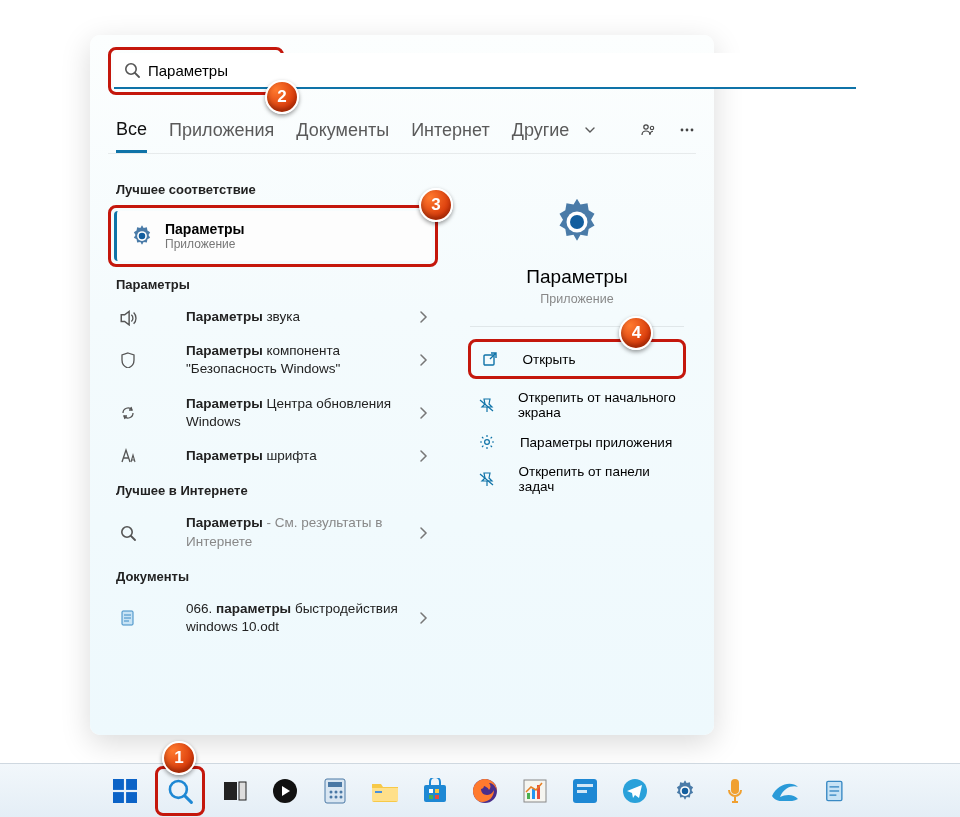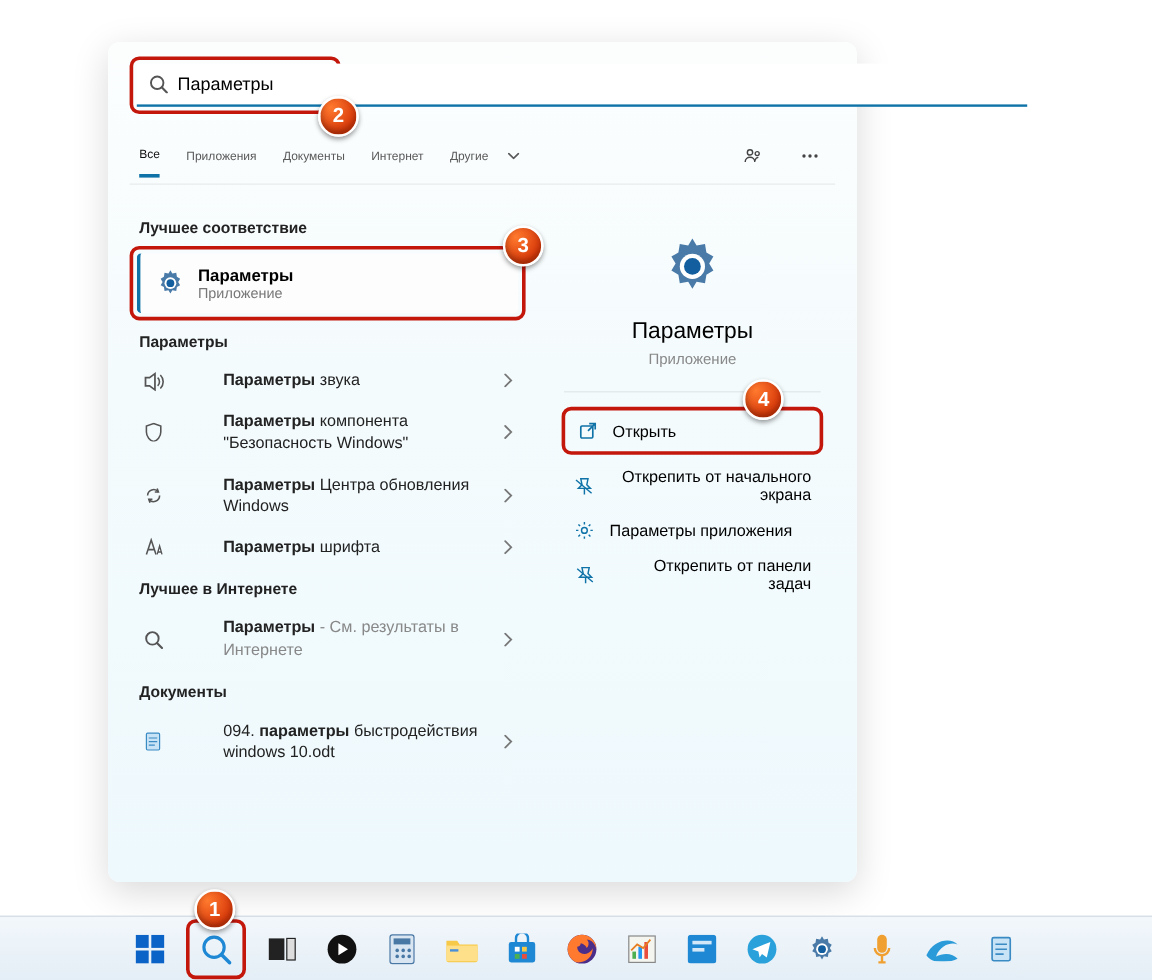--- a/index.html
+++ b/index.html
@@ -13,21 +13,21 @@
 }
 
 .search-wrap {
   border: 3px solid #c4170c; border-radius: 8px; padding: 3px;
   position: relative; margin-bottom: 8px; width: 176px;
 }
 .search-row { display:flex; align-items:center; gap:8px; background:#fff; height:36px; width: 742px; border-bottom: 2px solid #0f73a8; padding: 0 10px; }
 .search-row input { border:none; outline:none; font-size:15px; flex:1; }
 .search-icon { width:16px; height:16px; }
 
-.tabs { display:flex; gap:22px; padding: 14px 8px 10px 8px; align-items:center; font-size:10px; color:#5a5a5a; border-bottom:1px solid rgba(0,0,0,.07);}
+.tabs { display:flex; gap:22px; padding: 14px 8px 10px 8px; align-items:center; font-size:18px; color:#5a5a5a; border-bottom:1px solid rgba(0,0,0,.07);}
 .tabs .tab.active { color:#111; border-bottom:3px solid #0f73a8; padding-bottom:10px; margin-bottom:-11px;}
 .tabs .tab { cursor:pointer; }
 .tabs .spacer { flex:1; }
 .tabs .iconbtn { width:26px; height:26px; display:flex; align-items:center; justify-content:center; cursor:pointer; color:#444; }
 
 .columns { display:flex; gap:20px; margin-top:18px; }
 .left { width: 330px; }
 .right { flex:1; padding-top: 12px; display:flex; flex-direction:column; align-items:center;}
 
 .section-label { font-size:13px; font-weight:600; color:#222; margin: 10px 0 8px 8px;}
@@ -42,21 +42,21 @@
 .item .text { flex:1; font-size:13.5px; color:#222; line-height:1.35;margin-left:36px;}
 .item .text .bold { font-weight:600; }
 .item .sub { color:#888; font-weight:400; }
 .item .chev { color:#777; }
 
 .gear-big { width:56px; height:56px; margin-top:10px; }
 .right-title { font-size:19px; margin-top:16px; font-weight:400;}
 .right-sub { font-size:12.5px; color:#888; margin-top:4px; margin-bottom:20px;}
 .divider { width:90%; height:1px; background:rgba(0,0,0,.08); margin-bottom:12px;}
 
-.action { display:flex; align-items:center; gap:12px; width:90%; padding:7px 8px; font-size:13.5px; cursor:pointer; border-radius:4px;text-align:right;}
+.action { display:flex; align-items:center; gap:24px; width:90%; padding:7px 8px; font-size:13.5px; cursor:pointer; border-radius:4px;}
 .action .aicon { width:18px; color:#0f73a8; display:flex; align-items:center; justify-content:center;}
 .open-wrap { border:3px solid #c4170c; border-radius:8px; padding:2px; position:relative; width:92%; margin-bottom:4px;}
 
 .badge {
   position:absolute; width:34px; height:34px; border-radius:50%;
   background: radial-gradient(circle at 30% 25%, #ff7a2e, #d8390a 70%);
   border:2px solid #fff; box-shadow: 0 2px 4px rgba(0,0,0,.4), inset 0 -3px 5px rgba(0,0,0,.3);
   color:#fff; font-weight:700; font-size:17px; display:flex; align-items:center; justify-content:center;
   z-index:10;
 }
@@ -271,21 +271,21 @@
           </span>
       </div>
 
       <div class="section-label">Документы</div>
       <div class="item">
         <span class="icon">
             <svg width="16" height="16" viewBox="0 0 16 16">
               <use href="#doc"></use>
             </svg>
           </span>
-        <span class="text"><span>094. </span><span class="bold">параметры</span><span> быстродействия windows 10.odt</span></span>
+        <span class="text"><span>066. </span><span class="bold">параметры</span><span> быстродействия windows 10.odt</span></span>
         <span class="chev">
             <svg width="8" height="12" viewBox="0 0 8 12">
               <use href="#chev"></use>
             </svg>
           </span>
       </div>
     </div>
 
     <div class="right">
       <svg class="gear-big" viewBox="0 0 48 48">

